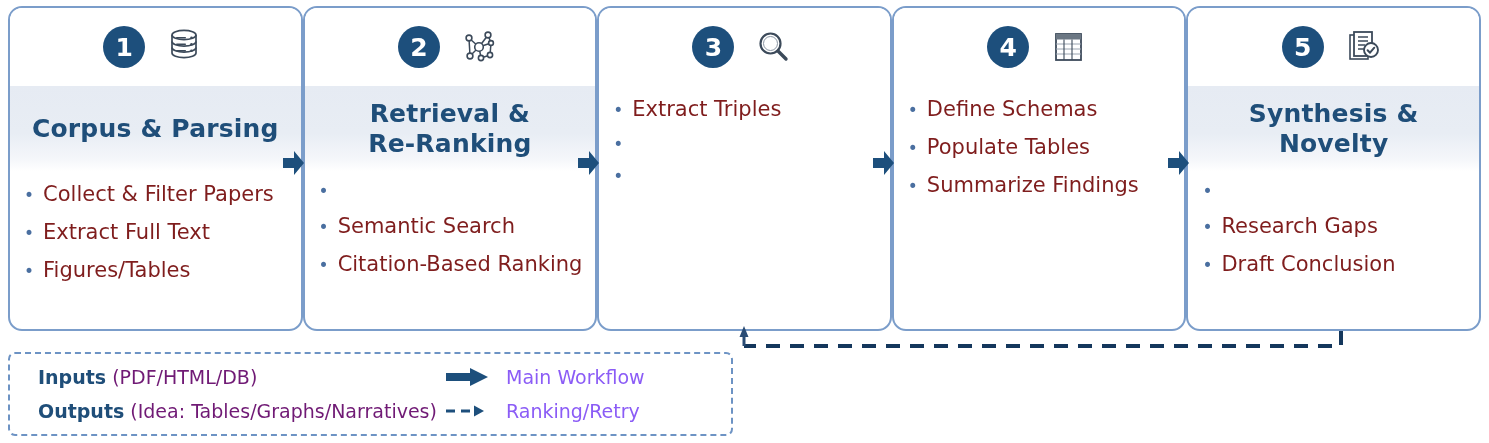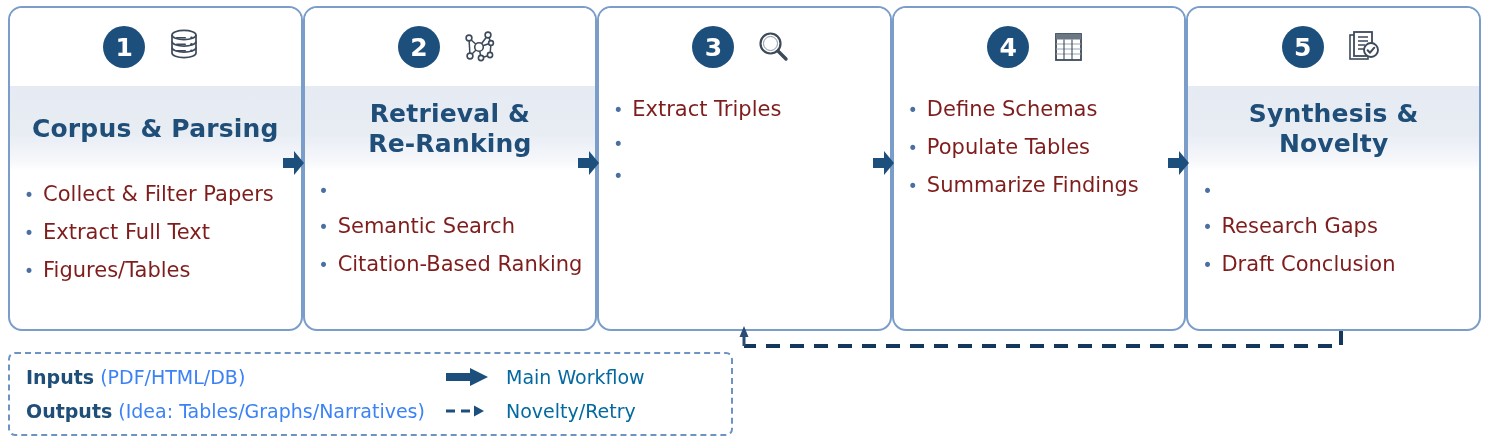--- a/index.html
+++ b/index.html
@@ -165,35 +165,36 @@
   .legend-line {
     display: flex;
     align-items: center;
     height: 34px;
     white-space: nowrap;
   }
   .legend-strong {
     color: #1f4e79;
     font-size: 19px;
     font-weight: bold;
+    margin-left: 12px;
   }
   .legend-rest {
-    color: #3b82f6;
+    color: #701a75;
     font-size: 19px;
     margin-left: 6px;
   }
   .legend-glyph {
     width: 62px;
     flex: none;
     display: flex;
     align-items: center;
   }
   .legend-glyph svg { display: block; }
   .legend-label {
-    color: #0369a1;
+    color: #8b5cf6;
     font-size: 19px;
   }
 </style>
 </head>
 <body>
 
 <div id="diagram">
 
   <svg class="feedback-layer" viewBox="0 0 1489 443" width="1489" height="443">
     <path d="M 1341 331 L 1341 346 L 744 346" fill="none" stroke="#14375c" stroke-width="4" stroke-dasharray="14 10"></path>
@@ -431,18 +432,18 @@
         </span>
         <span class="legend-label">Main Workflow</span>
       </div>
       <div class="legend-line">
         <span class="legend-glyph">
           <svg width="46" height="20" viewBox="0 0 46 20">
             <line x1="2" y1="10" x2="30" y2="10" stroke="#1d4f7c" stroke-width="3.2" stroke-dasharray="9 6"></line>
             <path d="M30 4.5 L40 10 L30 15.5 Z" fill="#1d4f7c"></path>
           </svg>
         </span>
-        <span class="legend-label">Novelty/Retry</span>
+        <span class="legend-label">Ranking/Retry</span>
       </div>
     </div>
   </div>
 
 </div>
 
 </body></html>

